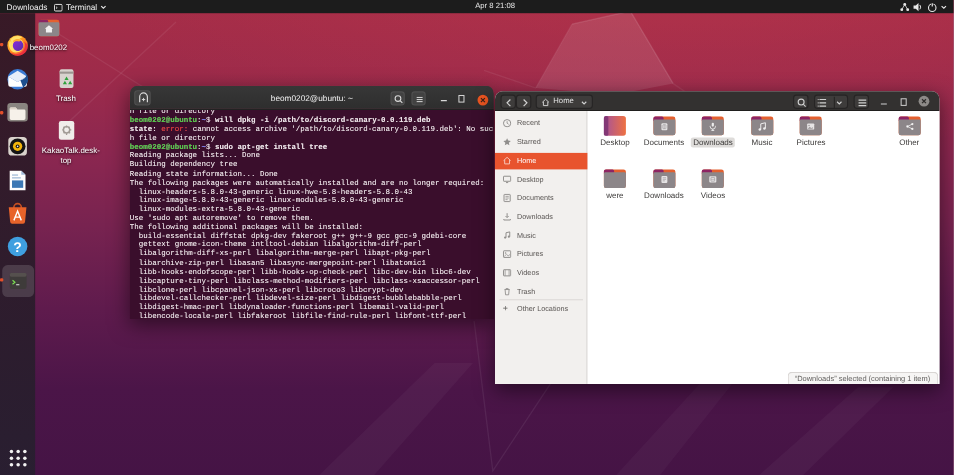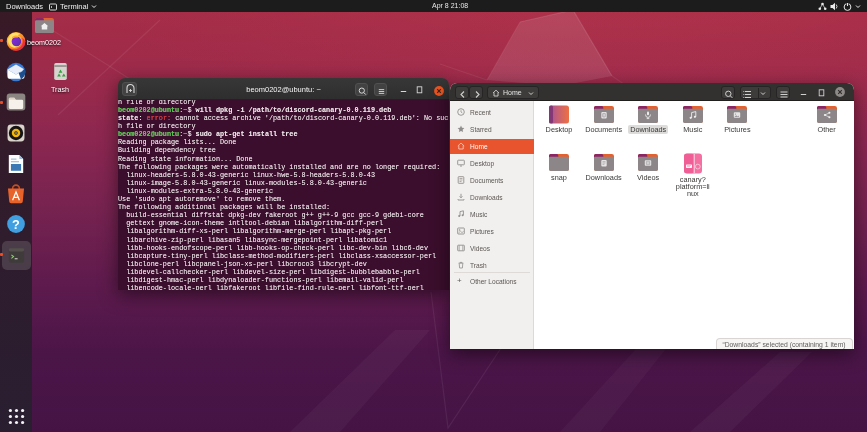--- a/index.html
+++ b/index.html
@@ -200,20 +200,30 @@
  <div>beom0202</div>
 </div>
 <div class="desk" style="left:38px;top:62px">
  <svg class="ic" width="19" height="19" viewBox="0 0 19 19">
   <rect x="3.2" y="1" width="12.6" height="17" rx="1.8" fill="#d8d3ce"></rect>
   <rect x="3.2" y="3.1" width="12.6" height="1.9" fill="#9b9691"></rect>
   <path d="M9.5 7.6 l1.9 3.1 h-3.8z M6.1 14.5 l1.9-3.1 l1.9 3.1z M10.9 14.5 l1.9-3.1 l1.9 3.1z" fill="#2fa33c"></path>
  </svg>
  <div>Trash</div>
 </div>
+<div class="desk" style="left:38px;top:109px">
+ <svg class="ic" width="19" height="19" viewBox="0 0 19 19">
+  <rect x="2.5" y="1" width="14" height="17" rx="2" fill="#f0edea"></rect>
+  <circle cx="9.5" cy="9" r="2.9" fill="none" stroke="#a09a94" stroke-width="1.3"></circle>
+  <g stroke="#a09a94" stroke-width="1.2">
+          <path d="M9.5 5.2 v1.6 M9.5 12.2 v1.6 M5.7 9 h1.6 M12.2 9 h1.6 M6.8 6.3 l1.1 1.1 M11.6 11.1 l1.1 1.1 M12.2 6.3 l-1.1 1.1 M7.9 11.1 l-1.1 1.1"></path>
+        </g>
+ </svg>
+ <div>KakaoTalk.desk-<br>top</div>
+</div>
 
 <div id="term" class="abs">
  <div id="termbar" class="abs">
   <div class="tbtn" style="left:4px;top:4px;width:15px;height:14px">
    <svg width="15" height="14" viewBox="0 0 15 14">
             <path d="M4 10 V5 a3.5 3.5 0 0 1 7 0 v5" fill="none" stroke="#d8d8d8" stroke-width="1.1"></path>
             <path d="M7.5 6 v3 M6 7.5 h3" stroke="#d8d8d8" stroke-width="0.9"></path>
           </svg>
   </div>
   <div class="ttl">beom0202@ubuntu: ~</div>
@@ -458,44 +468,36 @@
               <circle cx="13.4" cy="7.8" r="1.05"></circle>
               <circle cx="8.9" cy="10" r="1.05"></circle>
               <circle cx="13.4" cy="12.2" r="1.05"></circle>
               <path d="M13.4 7.8 L8.9 10 L13.4 12.2" stroke="rgba(255,255,255,0.85)" stroke-width="0.7" fill="none"></path>
             </g>
           </svg><div>Other</div></div>
         <div class="fitem" style="left:2px;top:52px"><svg class="fic" width="22" height="19" viewBox="0 0 22 19">
             <rect x="1" y="1" width="20" height="17" rx="2.2" fill="#e4602f"></rect>
             <path d="M1 2.6 a1.6 1.6 0 0 1 1.6-1.6 h6.2 a1.5 1.5 0 0 1 1.5 1.5 V5 H1z" fill="#8d2463"></path>
             <path d="M1 4.6 a1.2 1.2 0 0 1 1.2-0.9 h17.6 a1.2 1.2 0 0 1 1.2 0.9 V16 a2 2 0 0 1-2 2 H3 a2 2 0 0 1-2-2z" fill="#8c8689"></path>
-          </svg><div>snap</div></div>
+          </svg><div>were</div></div>
         <div class="fitem" style="left:46.599999999999994px;top:52px"><svg class="fic" width="22" height="19" viewBox="0 0 22 19">
             <rect x="1" y="1" width="20" height="17" rx="2.2" fill="#e4602f"></rect>
             <path d="M1 2.6 a1.6 1.6 0 0 1 1.6-1.6 h6.2 a1.5 1.5 0 0 1 1.5 1.5 V5 H1z" fill="#8d2463"></path>
             <path d="M1 4.6 a1.2 1.2 0 0 1 1.2-0.9 h17.6 a1.2 1.2 0 0 1 1.2 0.9 V16 a2 2 0 0 1-2 2 H3 a2 2 0 0 1-2-2z" fill="#8c8689"></path>
             <g>
               <rect x="8.3" y="7" width="5.4" height="6.4" rx="1" fill="rgba(255,255,255,0.78)"></rect>
               <path d="M9.5 8.6 h3 M9.5 10 h3 M9.5 11.4 h1.9" stroke="#9a9598" stroke-width="0.6"></path>
             </g>
           </svg><div>Downloads</div></div>
         <div class="fitem" style="left:91.2px;top:52px"><svg class="fic" width="22" height="19" viewBox="0 0 22 19">
             <rect x="1" y="1" width="20" height="17" rx="2.2" fill="#e4602f"></rect>
             <path d="M1 2.6 a1.6 1.6 0 0 1 1.6-1.6 h6.2 a1.5 1.5 0 0 1 1.5 1.5 V5 H1z" fill="#8d2463"></path>
             <path d="M1 4.6 a1.2 1.2 0 0 1 1.2-0.9 h17.6 a1.2 1.2 0 0 1 1.2 0.9 V16 a2 2 0 0 1-2 2 H3 a2 2 0 0 1-2-2z" fill="#8c8689"></path>
             <g>
               <rect x="7.8" y="7.2" width="6.4" height="5.6" rx="0.8" fill="rgba(255,255,255,0.78)"></rect>
               <rect x="9.3" y="8.3" width="3.4" height="3.4" rx="0.3" fill="none" stroke="#9a9598" stroke-width="0.6"></rect>
               <path d="M9.3 10 h3.4" stroke="#9a9598" stroke-width="0.5"></path>
             </g>
           </svg><div>Videos</div></div>
-        <div class="fitem" style="left:135.8px;top:52px"><svg class="fic" width="20" height="21" viewBox="0 0 20 21">
-            <rect x="1" y="0.5" width="18" height="20" rx="3" fill="#f470a0"></rect>
-            <rect x="1" y="0.5" width="10" height="20" fill="#ef5f95" style="clip-path:inset(0 0 0 0 round 3px)"></rect>
-            <path d="M11.2 1 V20" stroke="#ffd9e6" stroke-width="1"></path>
-            <rect x="3" y="11.5" width="6" height="3.4" rx="0.6" fill="#fdf3f6"></rect>
-            <path d="M4 12.5 h4 M4 13.6 h3" stroke="#e391ad" stroke-width="0.5"></path>
-            <circle cx="14.8" cy="13.6" r="2.4" fill="none" stroke="rgba(255,220,232,0.75)" stroke-width="0.9"></circle>
-          </svg><div>canary?<br>platform=li<br>nux</div></div>
       </div>
  <div id="status" class="abs">“Downloads” selected  (containing 1 item)</div>
 </div>
 </div>
 
 </body></html>

